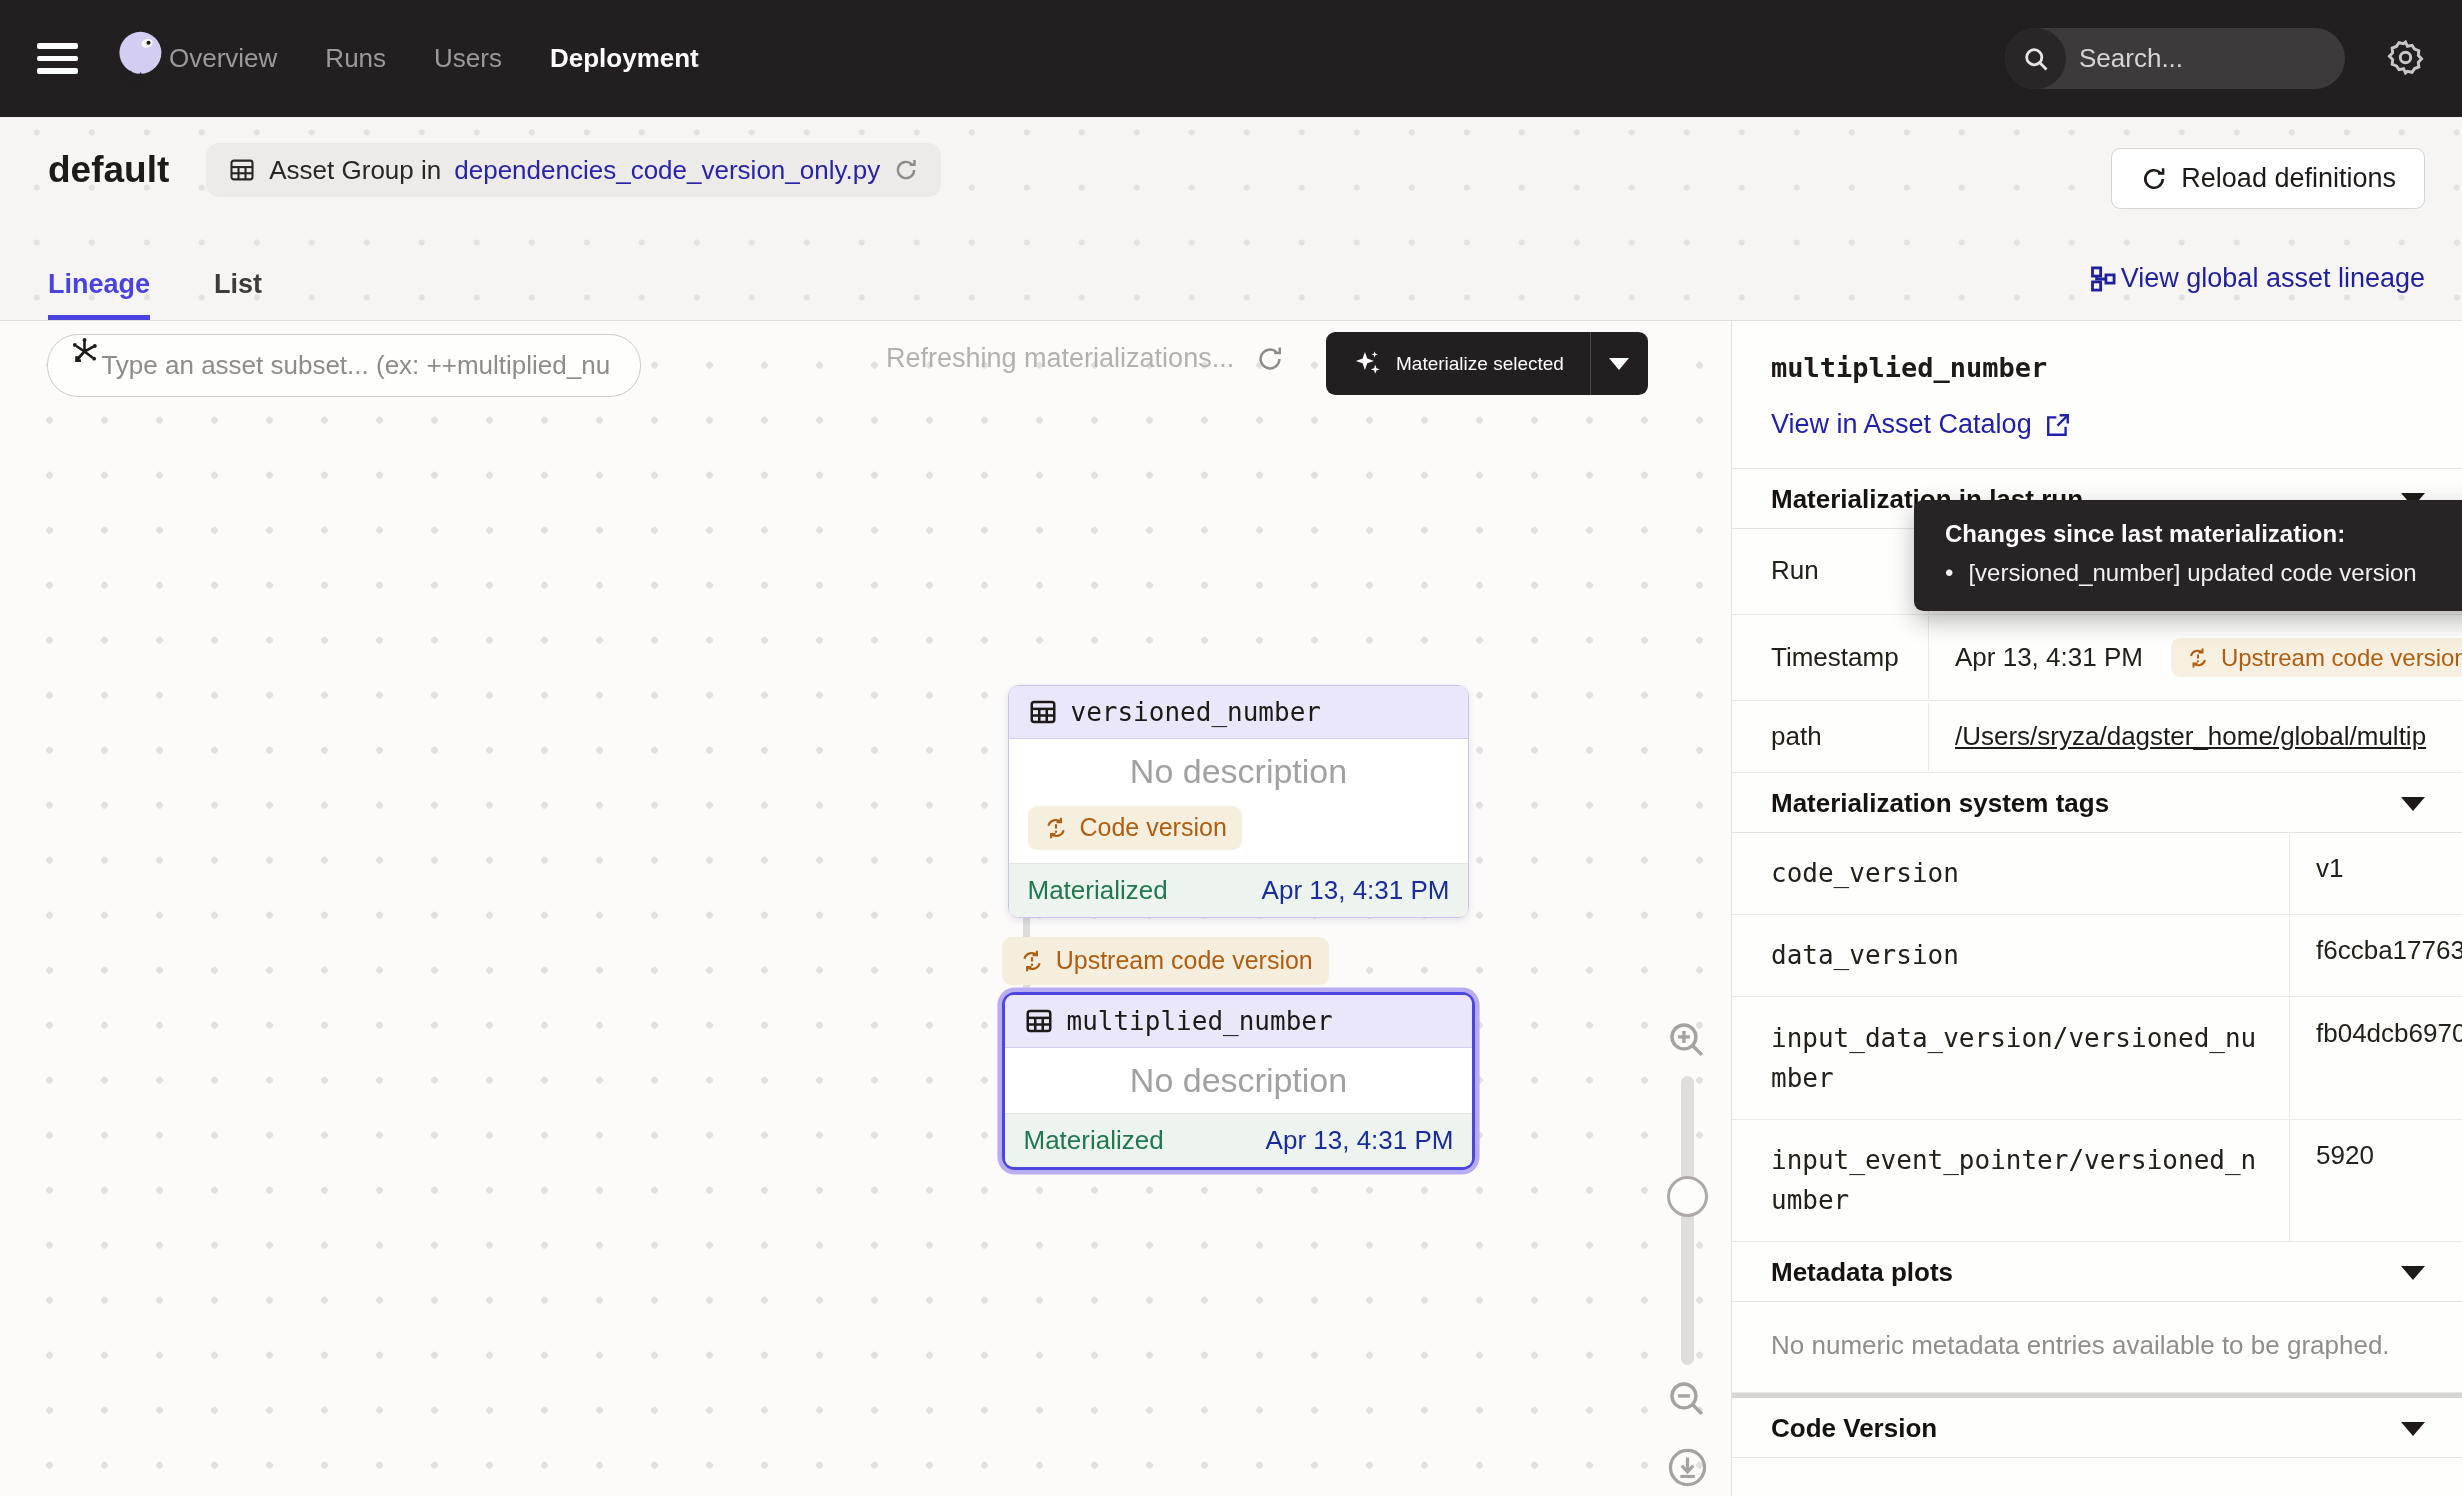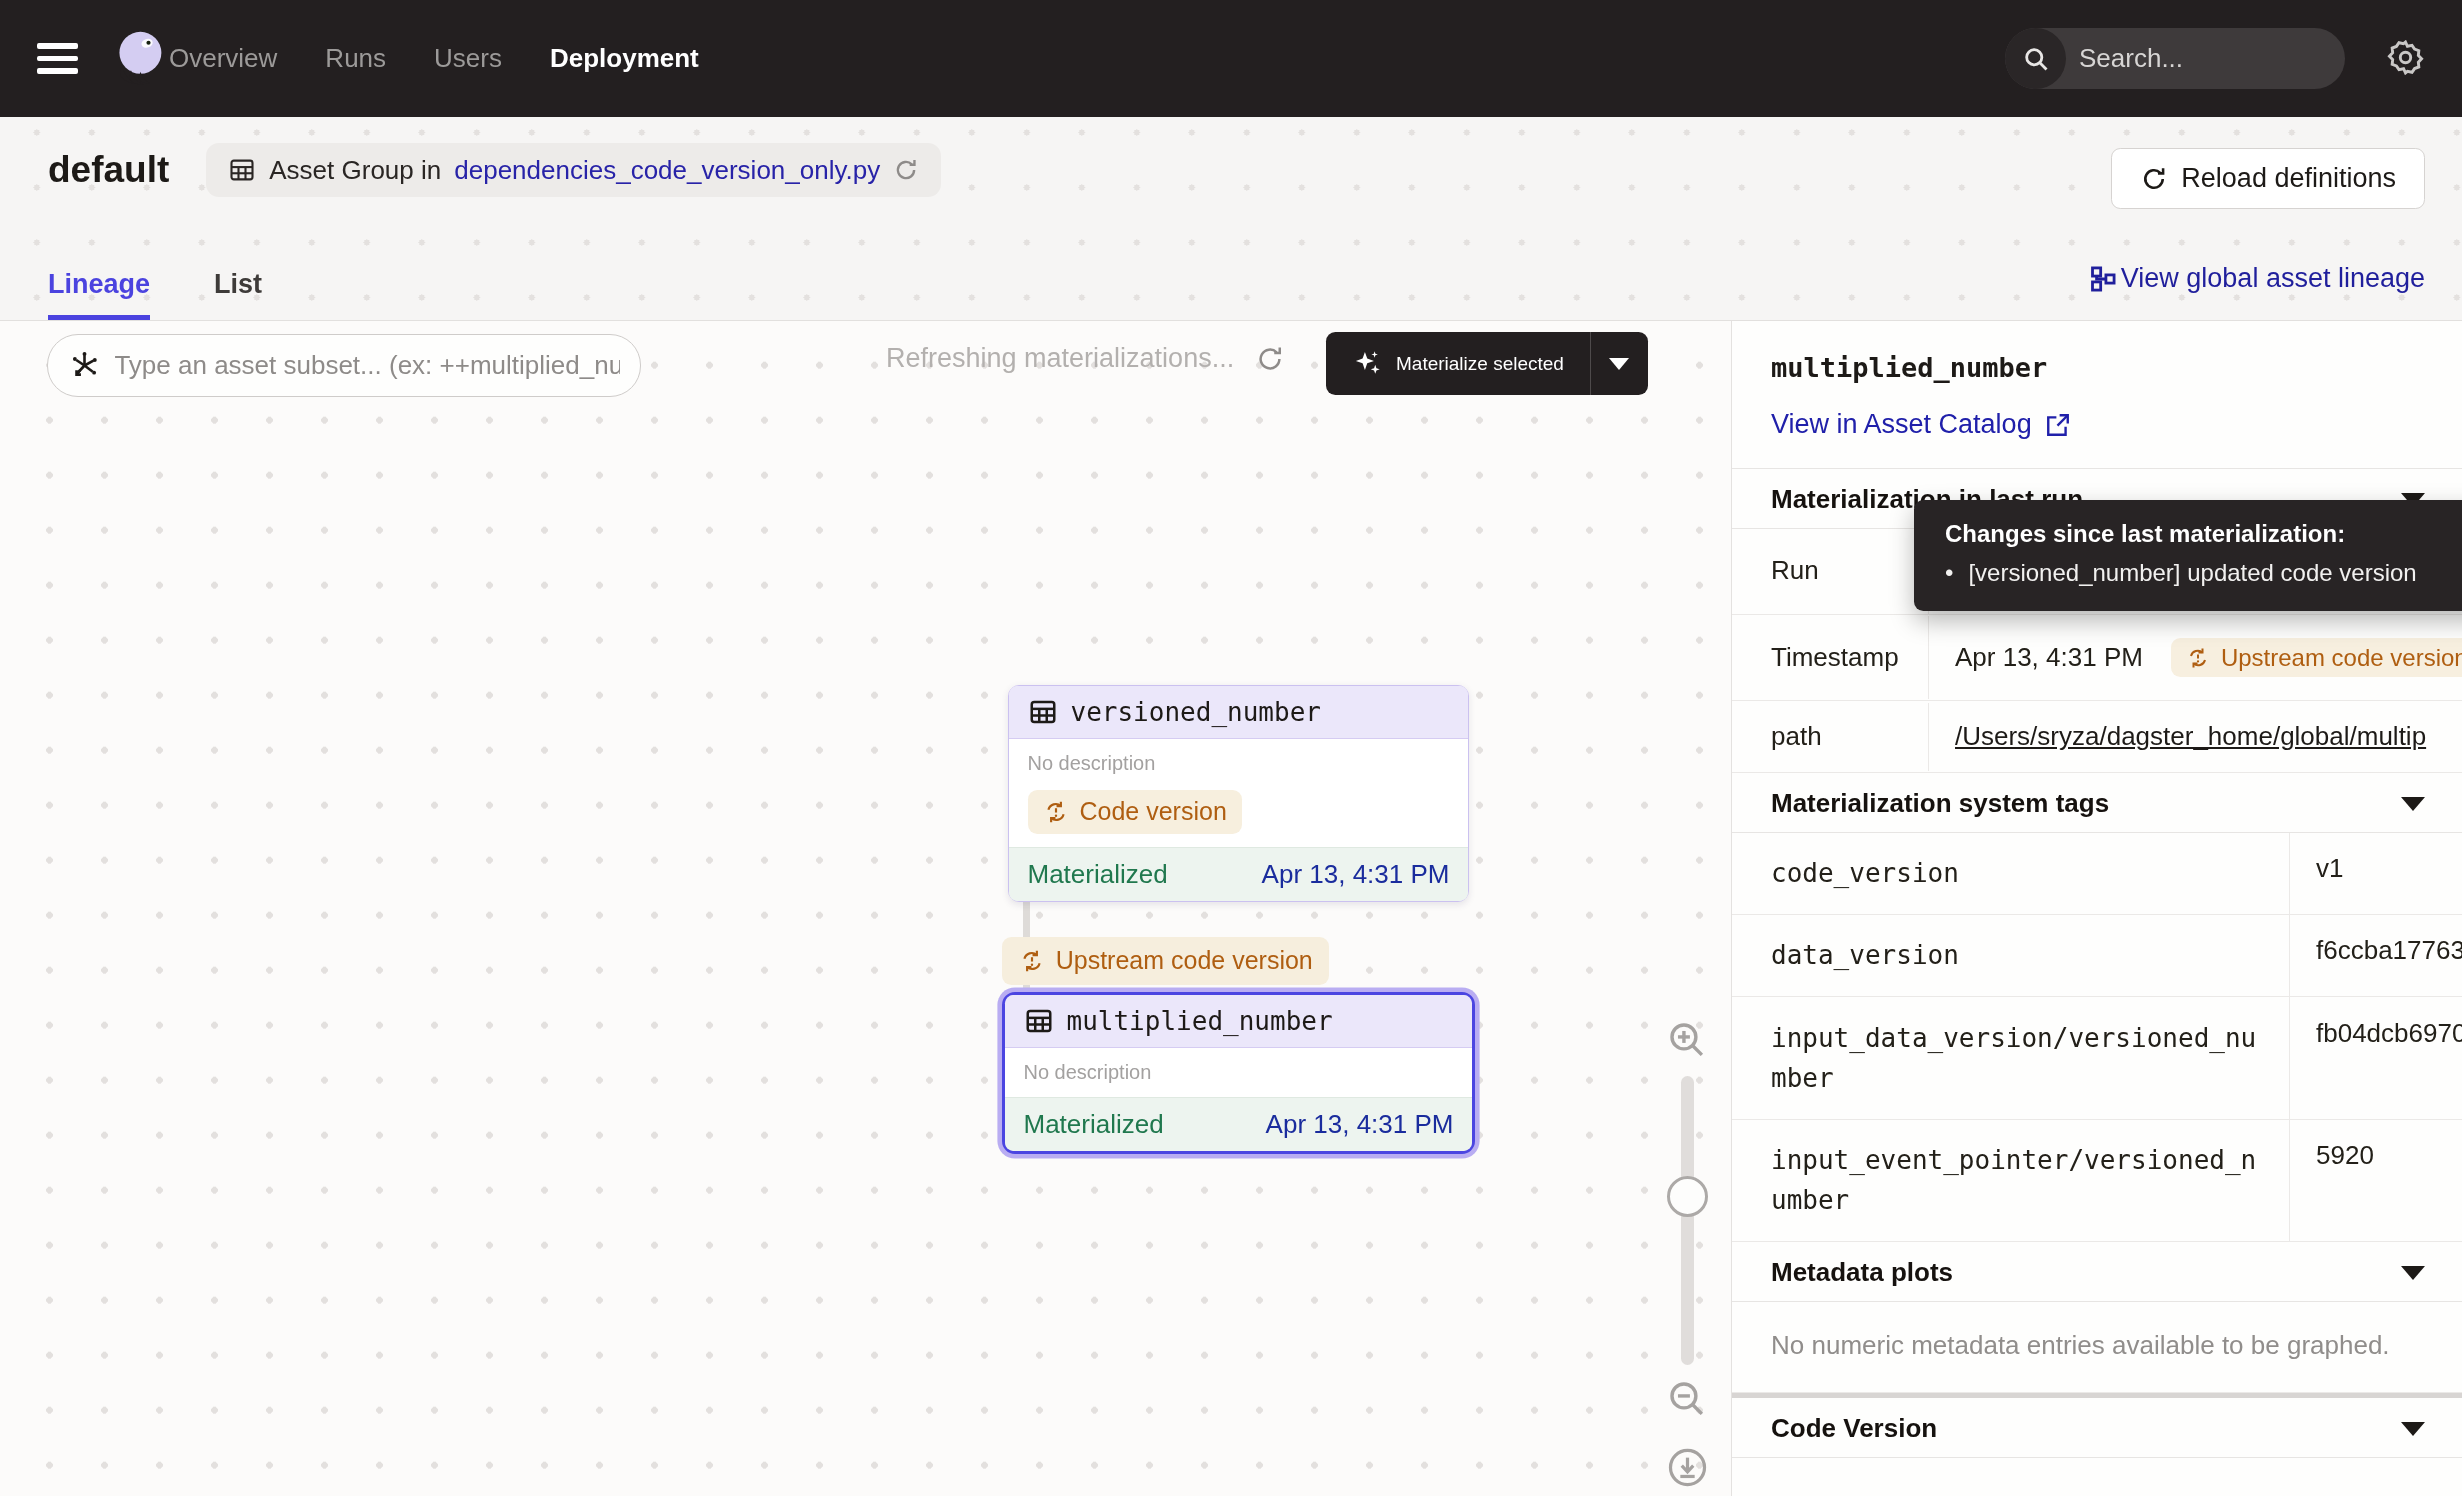--- a/index.html
+++ b/index.html
@@ -32,39 +32,39 @@
   .tab { font-size:27px; padding-bottom:20.4px; color:#3E3B39; font-weight:bold; cursor:pointer; position:relative; }
   .tab.active { color:#4B43DF; }
   .tab.active::after { content:""; position:absolute; left:0; right:0; bottom:0; height:4.6px; background:#4B43DF; }
   .global-link { position:absolute; right:37px; bottom:26px; display:flex; align-items:center; gap:4px; color:#201F9C; font-size:27px; cursor:pointer; }
 
   
   .main { position:relative; height:1175px; }
   .graph { position:absolute; inset:0; background:#FCFBFA;
     background-image:radial-gradient(#E3E0DE 3.3px, transparent 3.5px); background-size:55px 55px; background-position:22px 16.7px; }
 
-  .subset-input { position:absolute; left:47px; top:13px; width:594px; height:63px; background:#FEFEFD; border:1.9px solid #CFCCCA; border-radius:31px; display:flex; align-items:center; gap:13px; padding:0 20.4px; }
+  .subset-input { position:absolute; left:47px; top:13px; width:594px; height:63px; background:#FEFEFD; border:1.9px solid #CFCCCA; border-radius:31px; display:flex; padding:0 20.4px; }
   .subset-input input { flex:1; border:none; outline:none; background:transparent; font-size:26px; color:#3B3835; font-family:"Liberation Sans",sans-serif; }
   .subset-input input::placeholder { color:#8E8B89; }
   .refreshing { position:absolute; left:886px; top:22px; display:flex; align-items:center; gap:20.4px; color:#B3B0AE; font-size:27px; }
   .refreshing .ric { color:#8E8B89; }
 
   .mat-btn { position:absolute; left:1326px; top:11px; height:63px; display:flex; background:#231F20; border-radius:9.3px; color:#FFFFFF; cursor:pointer; }
   .mat-main { display:flex; align-items:center; gap:13px; padding:0 26px; font-size:19px; border-right:0.9px solid #4E4A4B; }
   .mat-caret { width:57px; display:flex; align-items:center; justify-content:center; }
   .caret-down { width:0; height:0; border-left:10.2px solid transparent; border-right:10.2px solid transparent; border-top:12px solid #FFFFFF; }
 
   
   .edge { position:absolute; left:1023px; top:555px; width:6.5px; height:124px; background:#DEDBD8; }
   .node { position:absolute; background:#FFFFFF; border-radius:11px; border:1.9px solid #CBC1F0; box-shadow:0 2.8px 7.4px rgba(40,30,80,0.10); }
   .node.selected { border:3.7px solid #4B45E1; box-shadow:0 0 0 4.6px #B9ADF2; border-radius:13px; }
   .node-header { display:flex; align-items:center; gap:13px; background:#EBE7FA; border-bottom:0.9px solid #D5CCF2; border-radius:8.3px 8.3px 0 0; padding:11px 18.5px; }
   .node-name { font-family:"DejaVu Sans Mono",monospace; font-size:26px; color:#1D1A17; }
   .node-body { padding:13px 18.5px; }
-  .node-desc { color:#A3A1A0; font-size:20px; }
+  .node-desc { color:#A3A1A0; font-size:34px;text-align:center; }
   .cv-tag { display:inline-flex; align-items:center; gap:11px; margin-top:15px; background:#F7EFDE; border-radius:9.3px; padding:7.4px 15px; color:#AF5E11; font-size:25px; }
   .node-footer { display:flex; align-items:center; justify-content:space-between; background:#EDF4EF; border-top:0.9px solid #DFE9E1; border-radius:0 0 8.3px 8.3px; padding:11px 18.5px; font-size:26px; }
   .mat-label { color:#20784E; }
   .mat-time { color:#1A2C9D; }
   .upstream-tag { position:absolute; left:1002px; top:616px; display:flex; align-items:center; gap:11px; background:#F6EEDD; border-radius:9.3px; padding:9.3px 16.7px; color:#AF5E11; font-size:25px; }
 
   
   .zoomctl { position:absolute; right:740px; top:698px; width:56px; color:#A5A2A0; }
   .zslider-track { position:absolute; left:15px; top:57px; width:13px; height:289px; background:#E0DDDB; border-radius:6.5px; cursor:pointer; }
   .zslider-handle { position:absolute; left:0.9px; top:100px; width:41px; height:41px; background:#FDFDFC; border:3.7px solid #ACA9A7; border-radius:50%; cursor:grab; }

